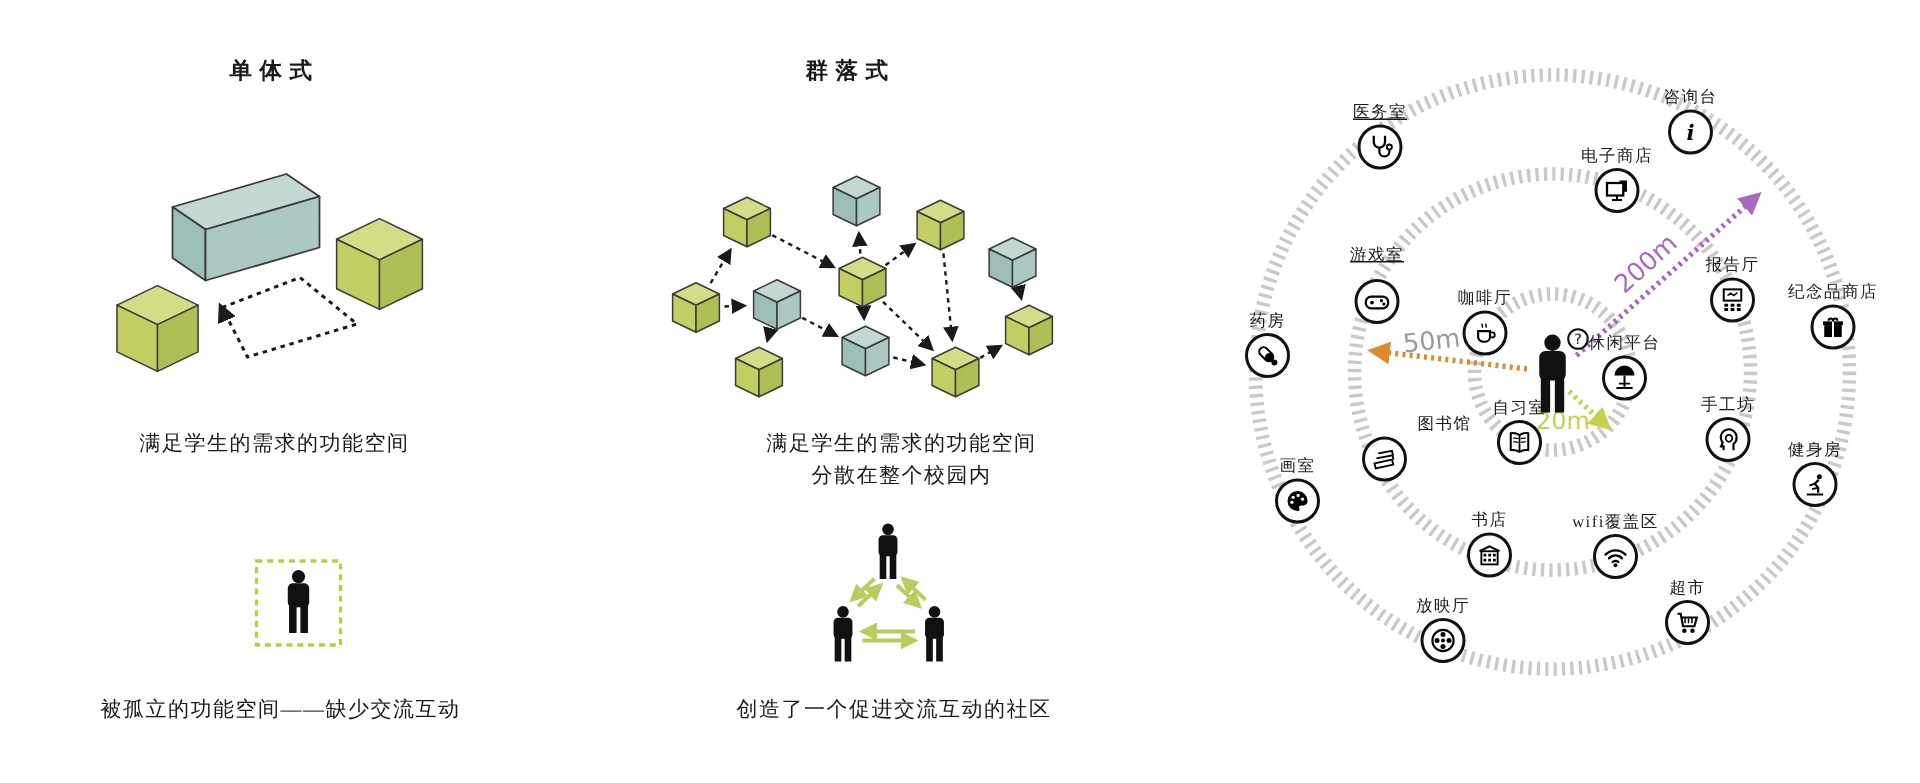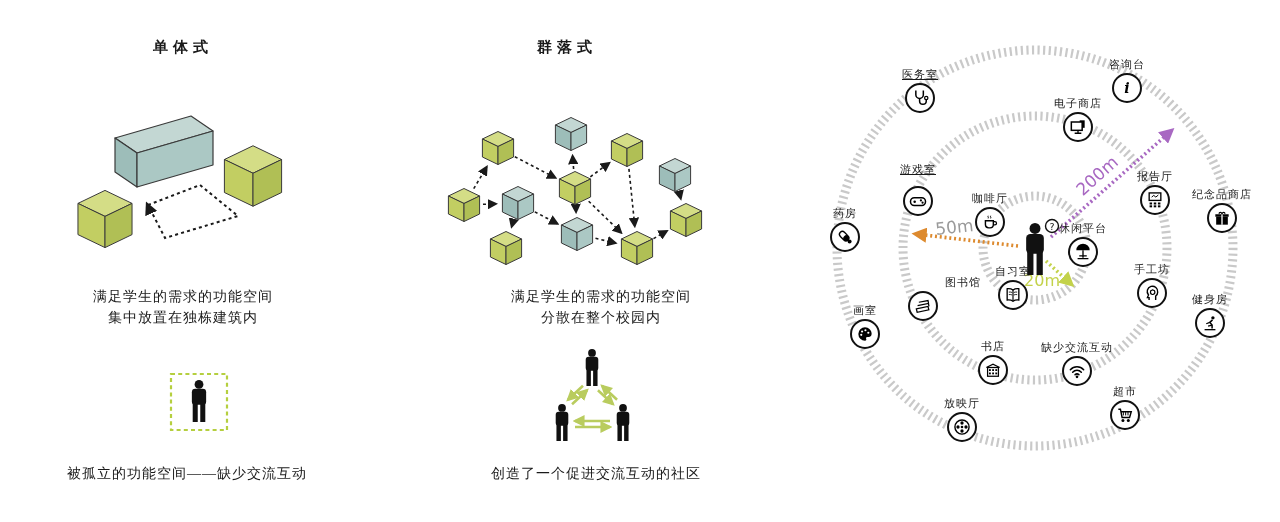--- a/index.html
+++ b/index.html
@@ -174,21 +174,20 @@
         <circle cx="1052" cy="226" r="6.5" fill="#fff" stroke="#111" stroke-width="1.4"></circle>
         <text x="1052" y="229.5" font-size="9.5" text-anchor="middle" fill="#111" font-family="DejaVu Sans, sans-serif">?</text>
       </g>
     </svg>
 
   <div class="panel-title" id="title-single" style="left: 183px; top: 38px;">单体式</div>
   <div class="panel-title" id="title-cluster" style="left: 567px; top: 38px;">群落式</div>
 
   <div class="caption" id="cap-single" style="left: 183px; top: 286px;">
     <div>满足学生的需求的功能空间</div>
-    <div>集中放置在独栋建筑内</div>
   </div>
   <div class="caption" id="cap-cluster" style="left: 601px; top: 286px;">
     <div>满足学生的需求的功能空间</div>
     <div>分散在整个校园内</div>
   </div>
 
   <div class="caption" id="bottom-cluster" style="left: 596px; top: 463px;">创造了一个促进交流互动的社区</div>
   <div class="caption" id="bottom-single" style="left: 187px; top: 463px;">被孤立的功能空间——缺少交流互动</div>
 
   <div id="facilities">
@@ -291,21 +290,21 @@
           </g>
         </svg>
       </div>
       <div class="facility-label" style="left: 993px; top: 339px;">书店</div>
       <div class="facility" style="left: 1062px; top: 356px;">
         <svg viewBox="0 0 24 24" width="20" height="20">
           <path d="M4 10.5a11 11 0 0 1 16 0M6.8 13.5a7 7 0 0 1 10.4 0M9.7 16.4a3.6 3.6 0 0 1 4.6 0" fill="none" stroke="#000" stroke-width="1.8" stroke-linecap="round"></path>
           <circle cx="12" cy="19" r="1.6" fill="#000"></circle>
         </svg>
       </div>
-      <div class="facility-label" style="left: 1077px; top: 340px;">缺少交流互动</div>
+      <div class="facility-label" style="left: 1077px; top: 340px;">wifi覆盖区</div>
       <div class="facility" style="left: 947px; top: 412px;">
         <svg viewBox="0 0 24 24" width="20" height="20">
           <circle cx="12" cy="12" r="8.5" fill="none" stroke="#000" stroke-width="1.7"></circle>
           <circle cx="12" cy="12" r="1.6" fill="#000"></circle>
           <circle cx="12" cy="7.2" r="2" fill="#000"></circle>
           <circle cx="12" cy="16.8" r="2" fill="#000"></circle>
           <circle cx="7.2" cy="12" r="2" fill="#000"></circle>
           <circle cx="16.8" cy="12" r="2" fill="#000"></circle>
         </svg>
       </div>

